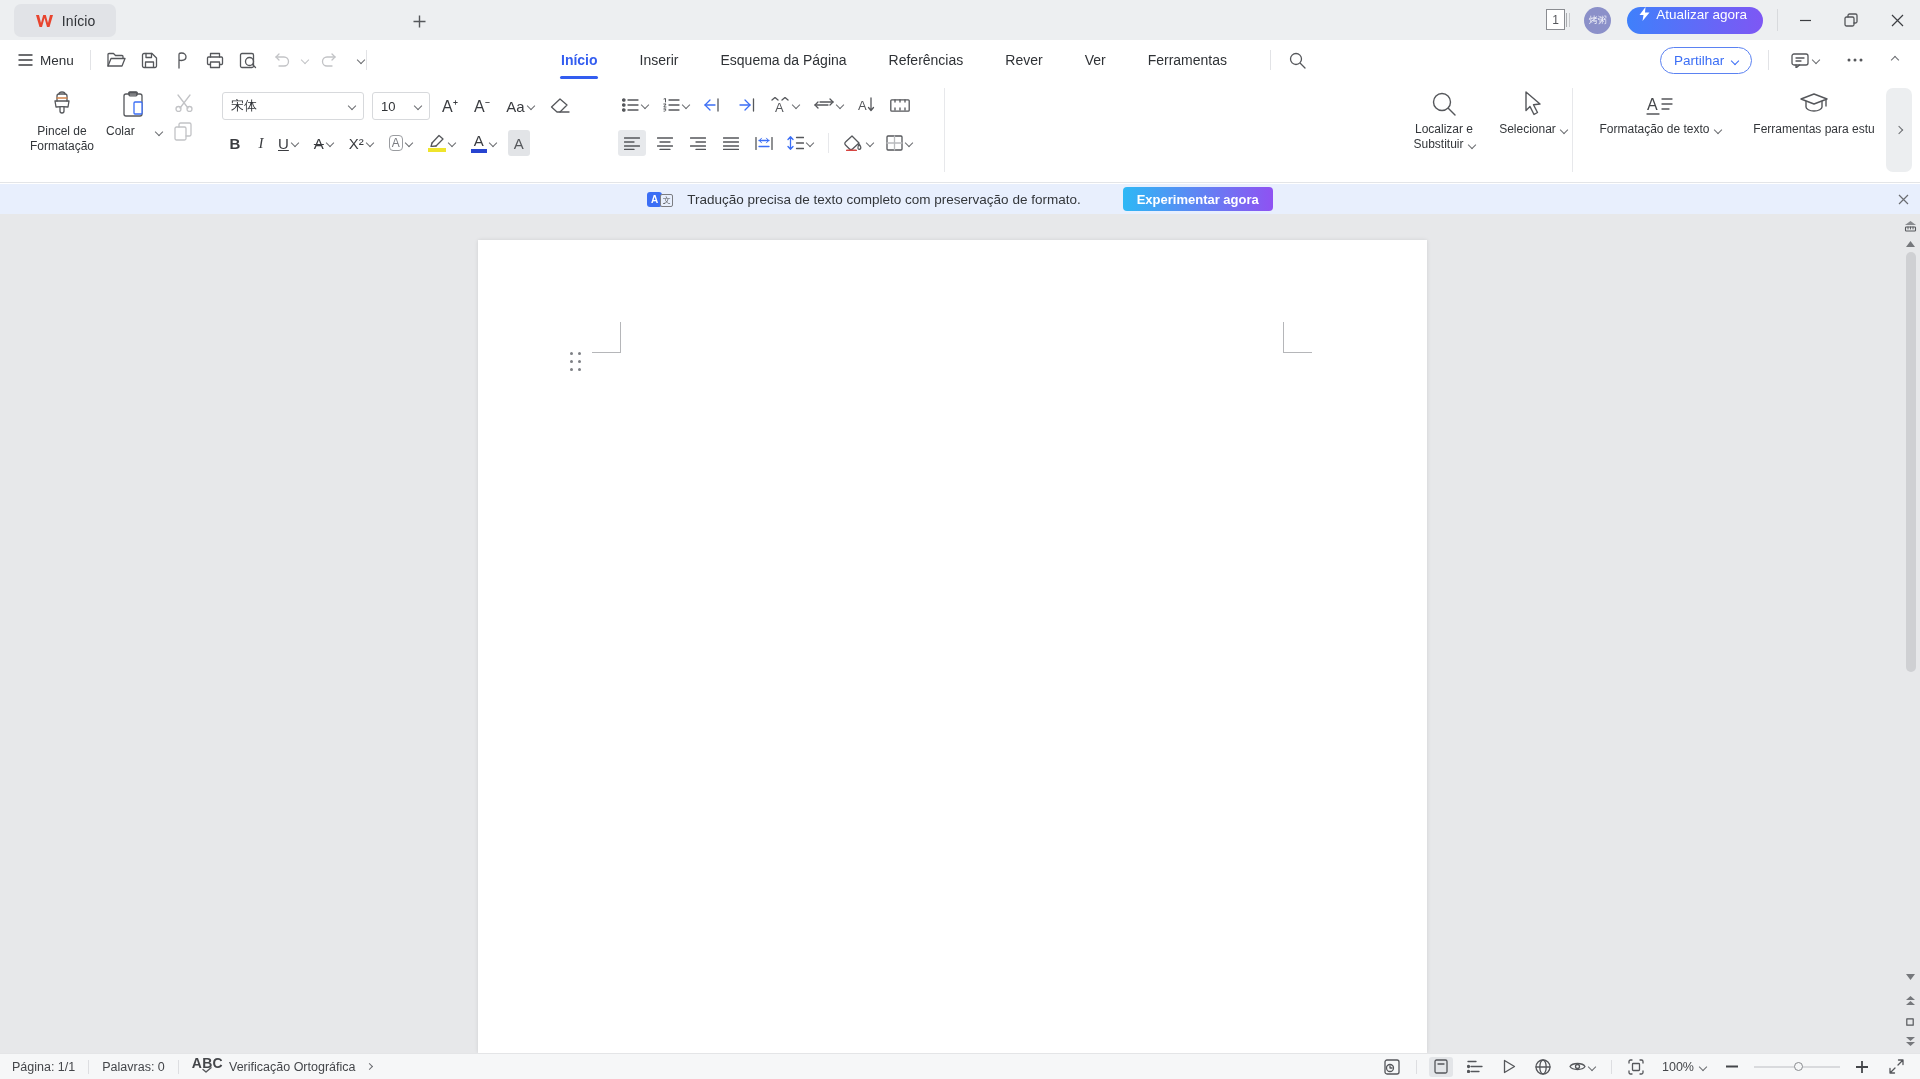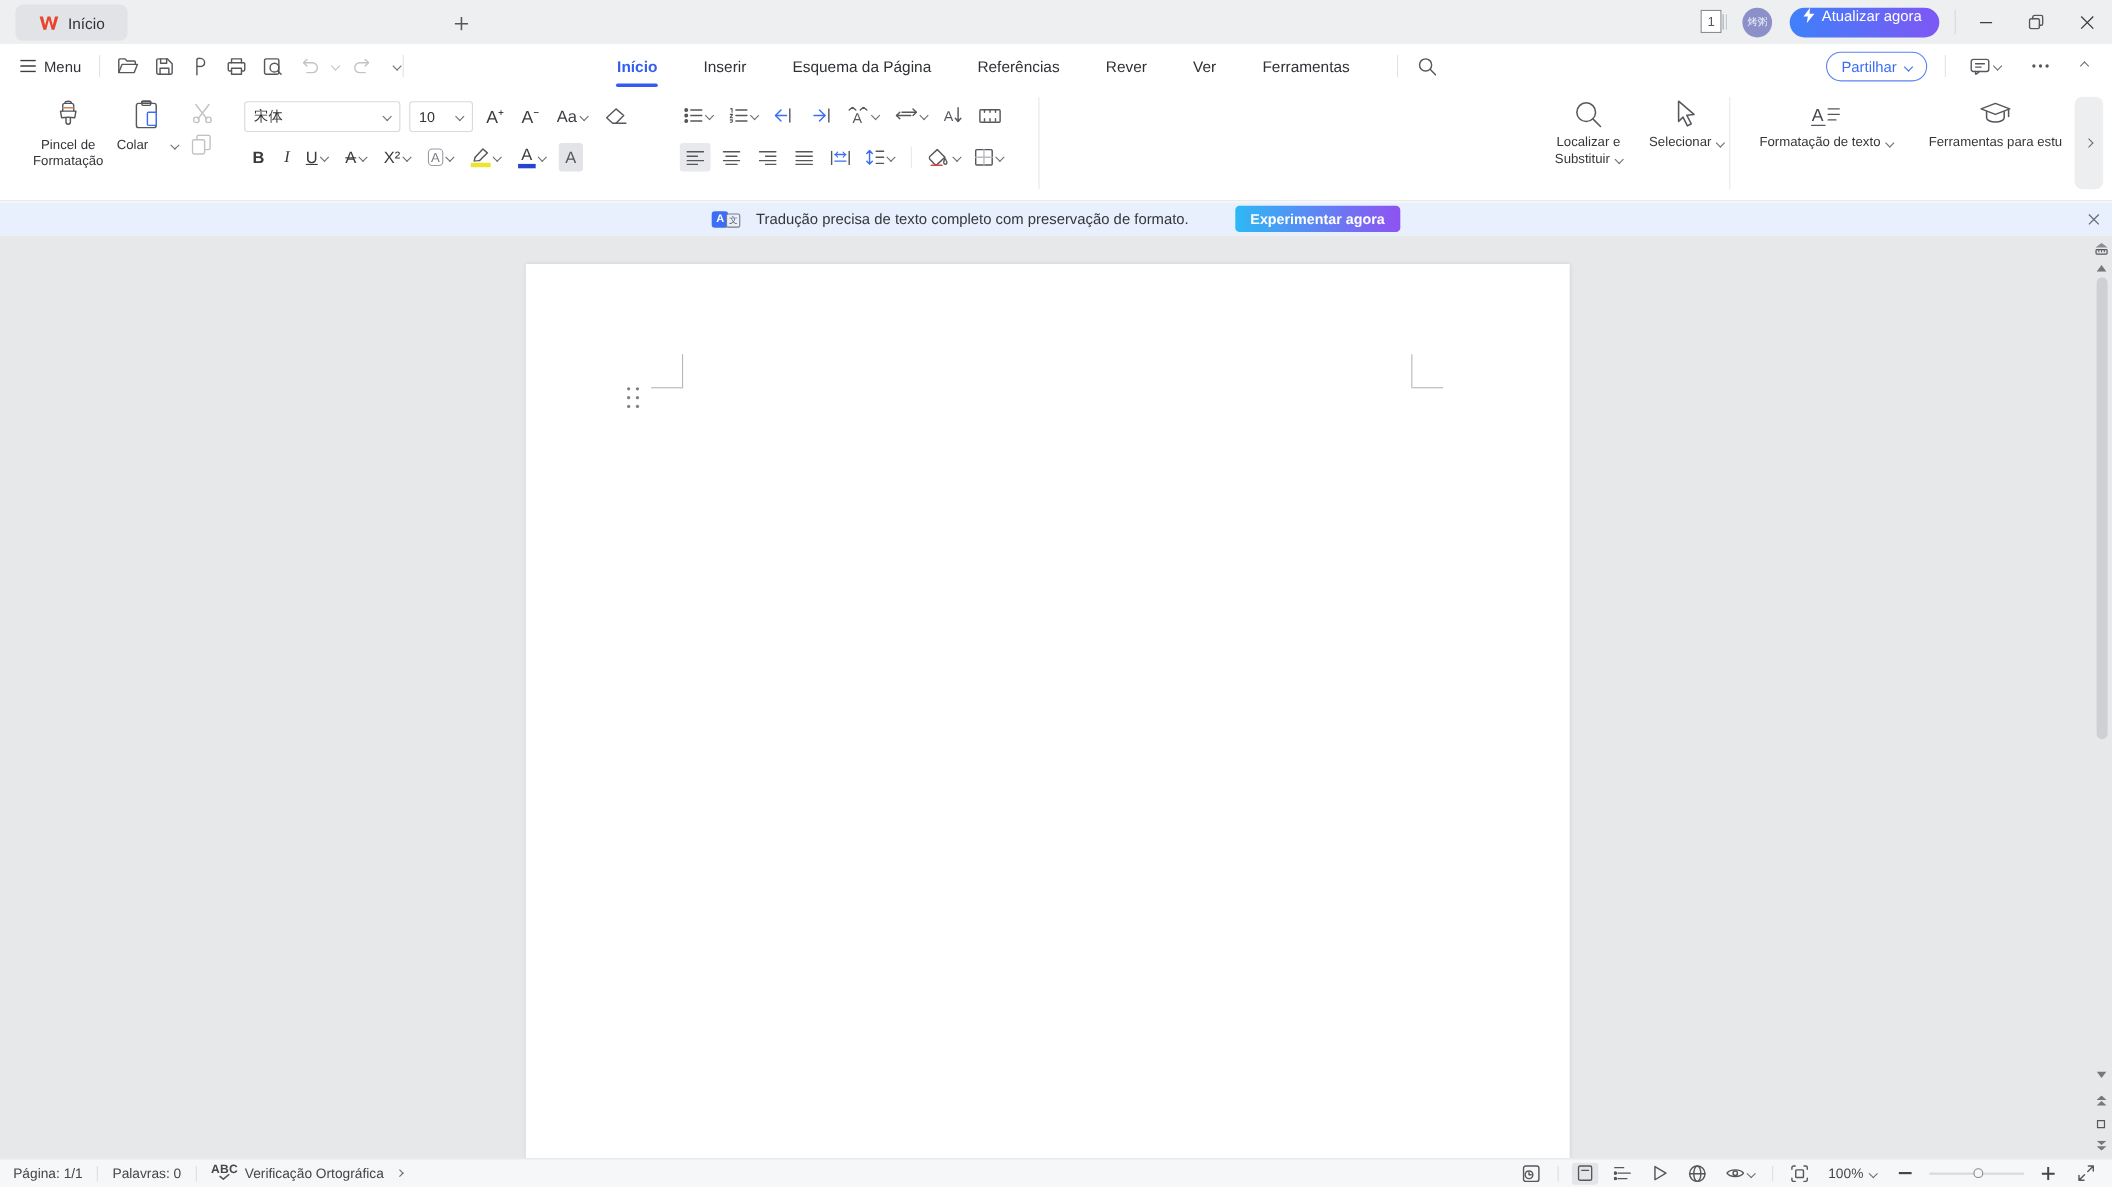--- a/index.html
+++ b/index.html
@@ -96,21 +96,21 @@
   .vscroll-thumb{position:absolute;right:4px;top:38px;width:10px;height:420px;border-radius:5px;background:#cfd0d3}
   .sc-btn{position:absolute;right:2px;width:16px;height:16px;display:flex;align-items:center;justify-content:center}
 
   
   .statusbar{position:absolute;bottom:0;left:0;width:1920px;height:26px;background:#f6f7f8;border-top:1px solid #e4e5e7;display:flex;align-items:center;padding:0 12px;font-size:12.5px;color:#44464a}
   .sb-sep{width:1px;height:14px;background:#dddee1;margin:0 13px}
   .sb-right{margin-left:auto;display:flex;align-items:center;gap:10px}
   .sb-ic{width:24px;height:20px;display:flex;align-items:center;justify-content:center;gap:3px}
   .sb-ic.active{background:#e3e5e8;border-radius:3px}
   .abc{display:flex;flex-direction:column;align-items:center;line-height:7px;margin-right:6px}
-  .abc .t{font-size:11px;font-weight:bold;color:#44464a;letter-spacing:.3px}
+  .abc .t{font-size:14px;font-weight:bold;color:#44464a;letter-spacing:.3px}
   .zoomtrack{width:86px;height:2px;background:#d9dadd;position:relative}
   .zoomknob{position:absolute;left:40px;top:-4px;width:9px;height:9px;border-radius:50%;background:#f6f7f8;border:1.5px solid #898b8f}
 </style>
 </head>
 <body>
 
 <div class="titlebar">
   <div class="home-tab">
     <svg width="19" height="16" viewBox="0 0 19 16">
         <path d="M1 2 L4.5 14 L7 14 L9.5 5 L12 14 L14.5 14 L18 2 L15 2 L13 10 L10.8 2 L8.2 2 L6 10 L4 2 Z" fill="#e8442e"></path>

